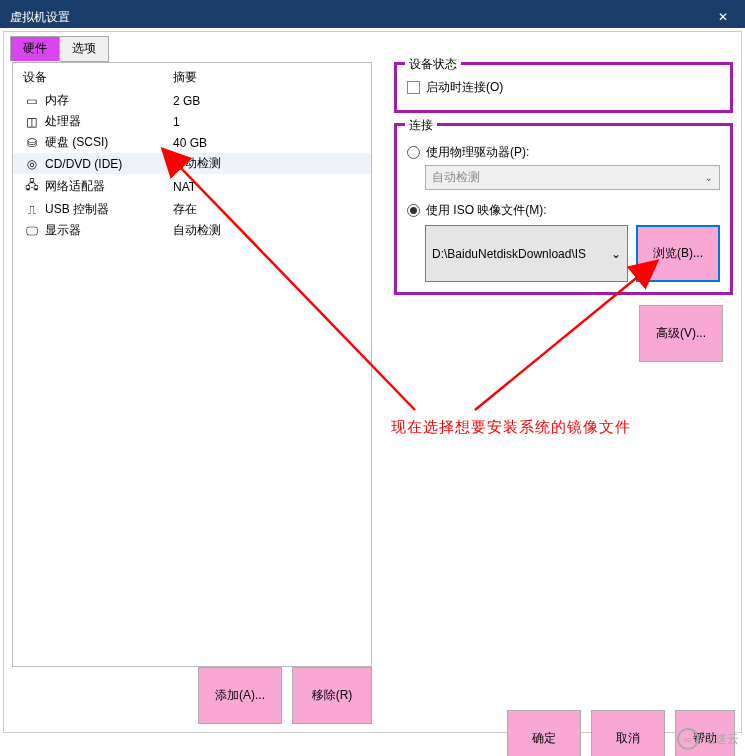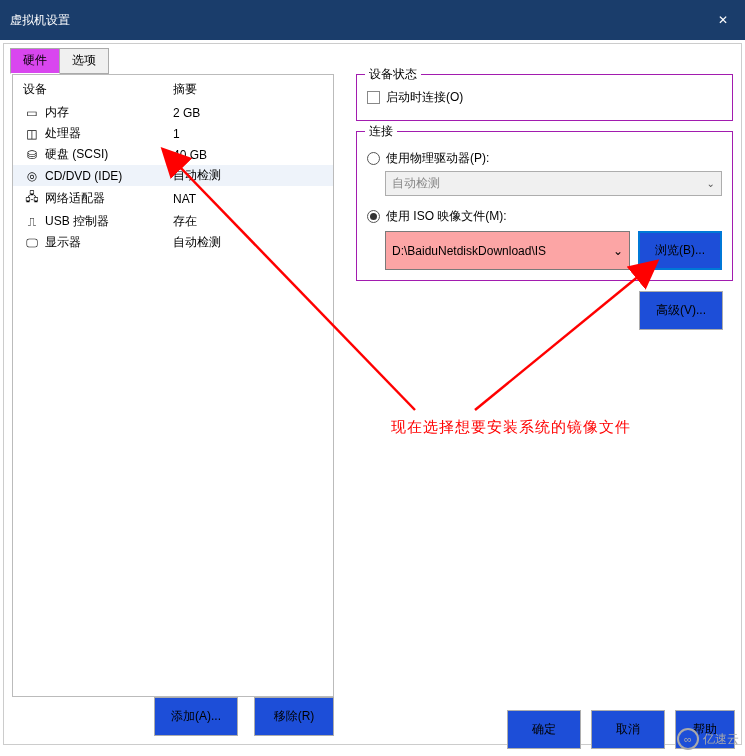--- a/index.html
+++ b/index.html
@@ -1,60 +1,60 @@
 <!DOCTYPE html>
 <html><head>
 <meta charset="utf-8">
 <style>
   * { box-sizing: border-box; font-family: "Microsoft YaHei", "Segoe UI", Tahoma, sans-serif; font-size: 12px; }
   body { margin:0; background:#fff; width:745px; height:756px; position:relative; overflow:hidden; }
 
-  .titlebar { background:#1a3d6b; color:#fff; height:40px; line-height:28px; padding:6px 0 0 10px; display:flex; justify-content:space-between; }
+  .titlebar { background:#1a3d6b; color:#fff; height:28px; line-height:28px; padding:6px 0 0 10px; display:flex; justify-content:space-between; align-items:center; }
   .titlebar .close { width:44px; height:28px; display:flex; align-items:center; justify-content:center; font-size:16px; }
 
   .inner-frame { border:1px solid #ccc; margin:3px; height:702px; position:relative; }
 
   .tabs { position:absolute; top:4px; left:6px; display:flex; }
   .tab { border:1px solid #aaa; padding:3px 12px 4px; background:#f0f0f0; margin-right:-1px; position:relative; }
   .tab.active { background:#d946ef; border-bottom:1px solid #fff; z-index:2; }
 
   .body-area { display:flex; position:absolute; top:30px; left:8px; right:8px; bottom:8px; }
 
-  .left-col { width:322px; display:flex; flex-direction:column; }
+  .left-col { width:360px; display:flex; flex-direction:column; }
   .device-list { border:1px solid #bbb; flex:1; background:#fff; }
   .hdr-row { display:flex; padding:6px 10px 4px; font-weight:normal; }
   .hdr-dev { width:150px; }
   .row { display:flex; padding:2px 10px; align-items:center; }
   .row.sel { background:#eef3fa; }
   .row .ic { width:18px; display:inline-flex; justify-content:center; margin-right:4px; }
   .row .nm { width:128px; }
   .row .sm {}
-  .left-btns { display:flex; justify-content:flex-end; gap:16px; margin-top:0; }
-  .std-btn { background:#1d4ed8; border:1px solid #adadad; padding:10px 16px; min-width:80px; }
+  .left-btns { display:flex; justify-content:flex-end; gap:10px; margin-top:0; }
+  .std-btn { background:#f9a8d4; border:1px solid #adadad; padding:19px 16px; min-width:80px; }
   .std-btn.hl { border:1px solid #0078d7; box-shadow:0 0 0 1px #0078d7 inset; }
 
   .right-col { flex:1; margin-left:22px; position:relative; }
-  .grp { border:1px solid #a21caf; padding:14px 10px 10px; margin-bottom:10px; position:relative; }
+  .grp { border:3px solid #a21caf; padding:14px 10px 10px; margin-bottom:10px; position:relative; }
   .grp-title { position:absolute; top:-9px; left:8px; background:#fff; padding:0 4px; }
 
   .chk { display:flex; align-items:center; margin-bottom:4px; }
   .chk .box { width:13px; height:13px; border:1px solid #888; margin-right:6px; display:inline-block; }
   .chk.disabled { color:#999; }
   .chk.disabled .box { border-color:#bbb; }
 
   .rad { display:flex; align-items:center; margin:4px 0; }
   .rad .circ { width:13px; height:13px; border:1px solid #555; border-radius:50%; margin-right:6px; display:inline-flex; align-items:center; justify-content:center; }
   .rad .circ.on::after { content:""; width:7px; height:7px; background:#333; border-radius:50%; }
 
   .combo { border:1px solid #adadad; background:#f3f3f3; padding:3px 6px; display:flex; justify-content:space-between; align-items:center; }
   .combo.disabled { color:#888; background:#f0f0f0; }
   .combo .arrow { font-size:10px; color:#555; }
 
   .path-row { display:flex; gap:8px; margin-top:6px; margin-left:18px; }
-  .path-combo { flex:1; border:1px solid #7a7a7a; background:#fca5a5; padding:3px 6px; display:flex; justify-content:space-between; align-items:center; }
+  .path-combo { flex:1; border:1px solid #7a7a7a; background:#e5e5e5; padding:3px 6px; display:flex; justify-content:space-between; align-items:center; }
 
   .adv-row { display:flex; justify-content:flex-end; margin-top:10px; margin-right:10px; }
 
   .dialog-btns { position:absolute; right:10px; bottom:4px; display:flex; gap:10px; height:42px; align-items:flex-start;}
   .dialog-btns .std-btn { min-width:74px; }
   .dialog-btns .help-btn { min-width:60px; overflow:hidden;}
 
   .red-annot { position:absolute; left:391px; top:418px; color:#ff0000; font-size:15px; letter-spacing:1px;}
   svg.arrow-svg { position:absolute; left:0; top:0; pointer-events:none; }
 

